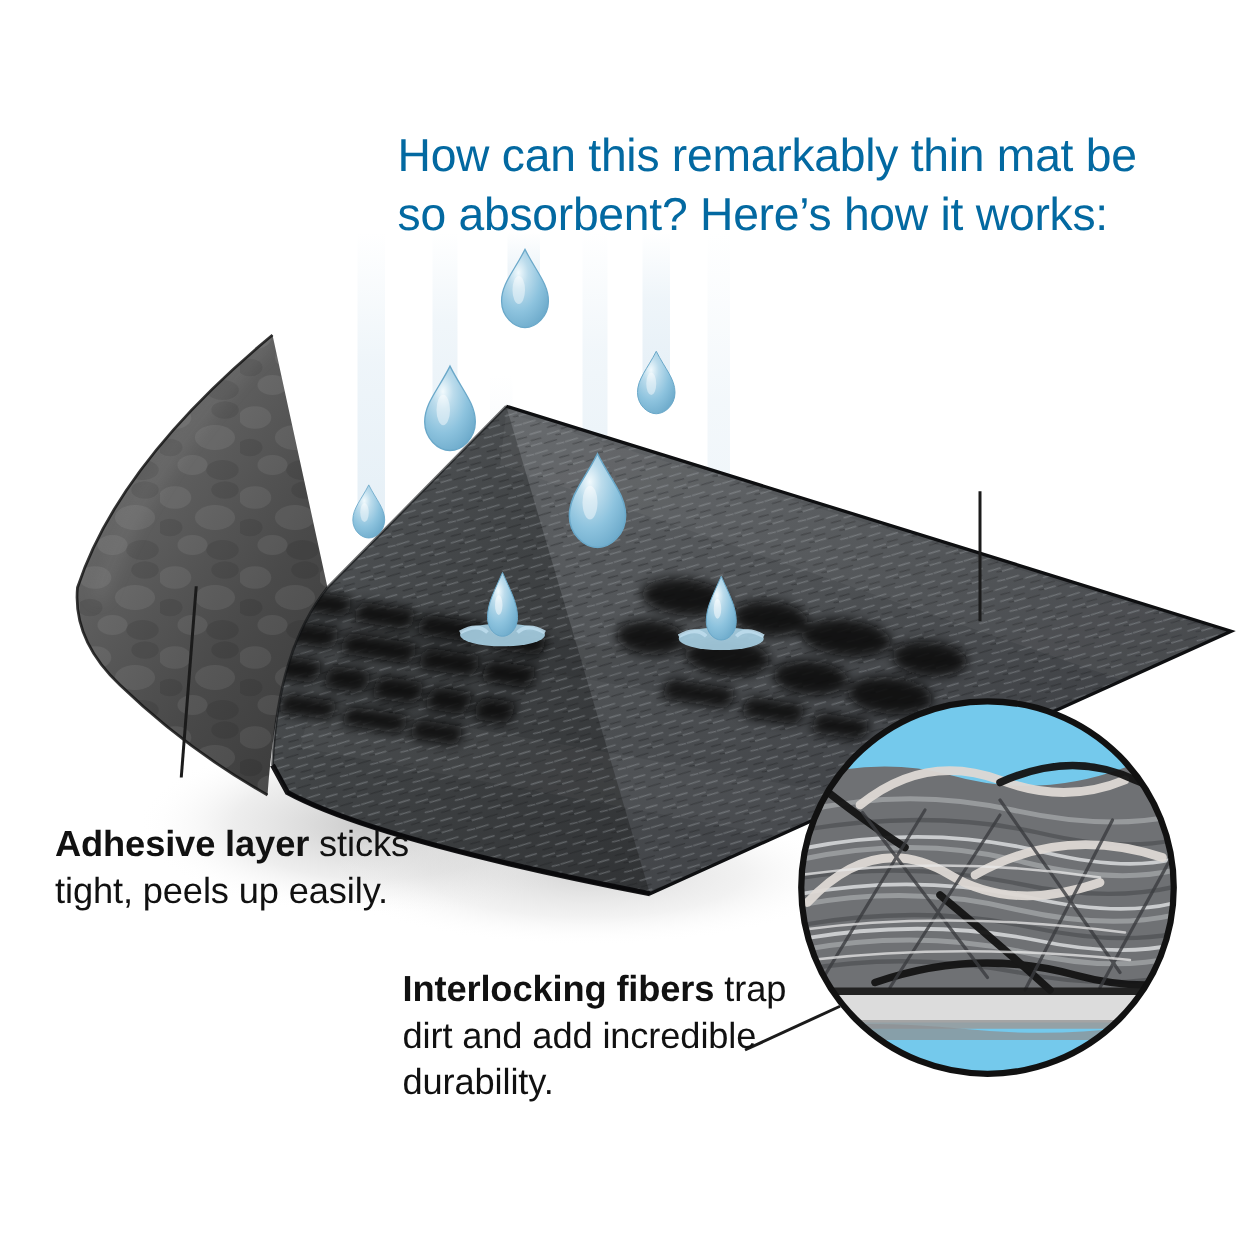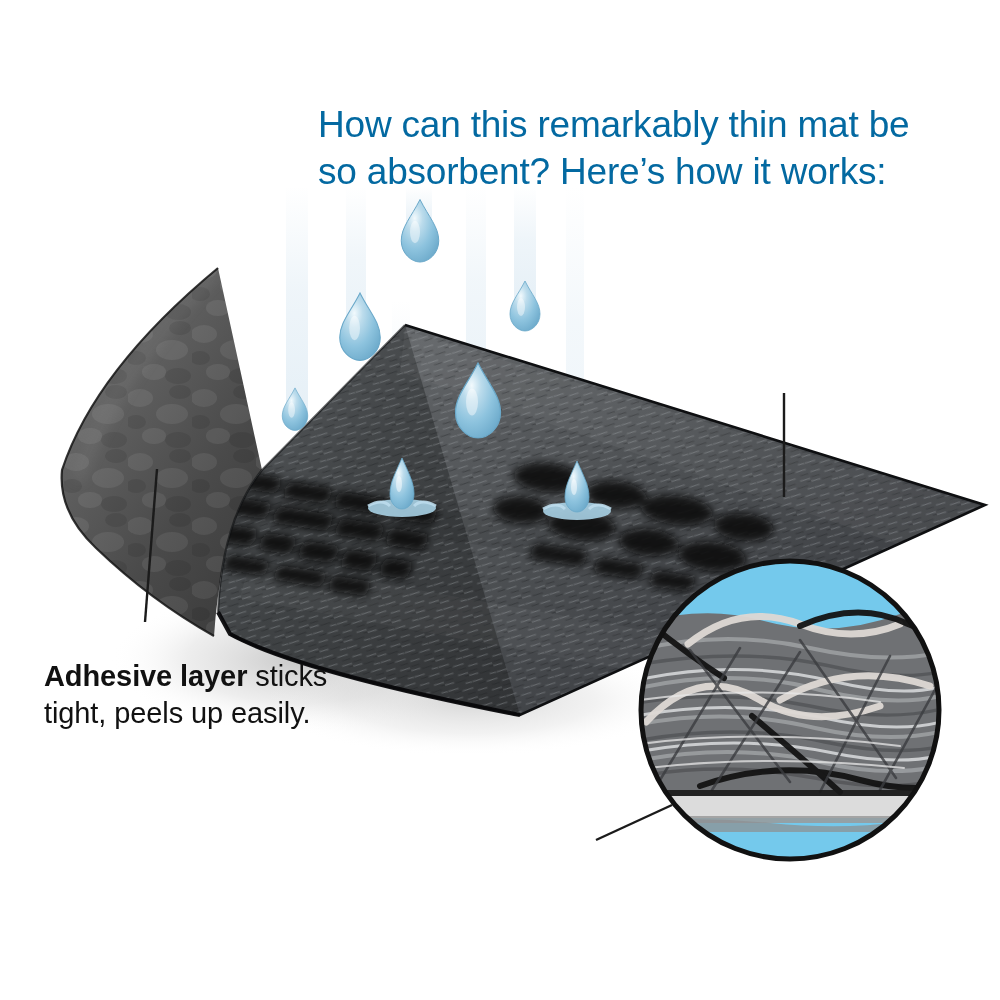--- a/index.html
+++ b/index.html
@@ -367,14 +367,17 @@
   </svg>
 
   <div class="headline">How can this remarkably thin mat be
 so absorbent? Here’s how it works:</div>
 
 
   <div class="callout adhesive">
     <span class="lede">Adhesive layer</span><span> sticks tight, peels up easily.</span>
   </div>
 
+  <div class="callout fibers">
+    <span class="lede">Interlocking fibers</span><span> trap dirt and add incredible durability.</span>
+  </div>
 
 </div>
 
 </body></html>

